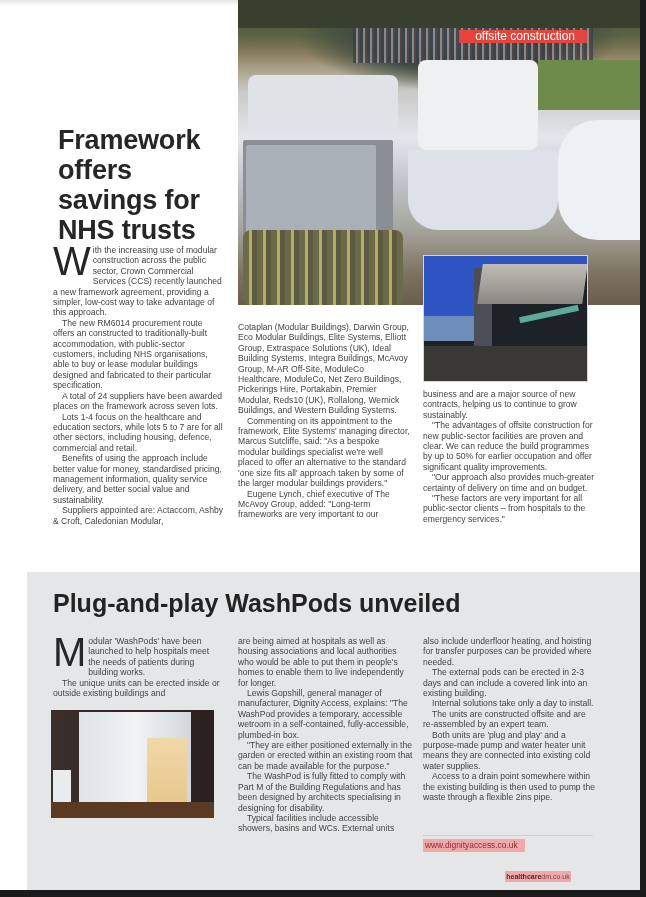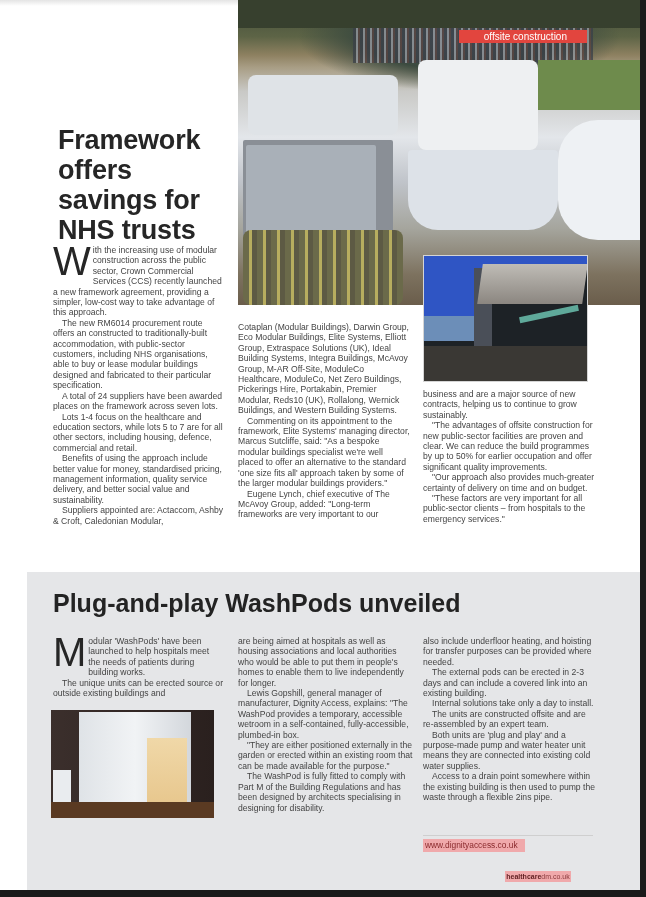--- a/index.html
+++ b/index.html
@@ -28,22 +28,22 @@
   .hero .b3 { left: 170px; top: 150px; width: 150px; height: 80px; background: #dde2e8; border-radius: 4px 4px 30px 30px; }
   .hero .b4 { left: 320px; top: 120px; width: 85px; height: 120px; background: #eef1f4; border-radius: 40px 0 0 40px; }
   .hero .b5 { left: 5px; top: 140px; width: 150px; height: 150px; background: #8a8f96; border-radius: 2px; }
   .hero .b5roof { left: 8px; top: 145px; width: 130px; height: 90px; background: #a9b0b8; border-radius: 2px; }
   .hero .scaff { left: 5px; top: 230px; width: 160px; height: 75px; background: repeating-linear-gradient(90deg, #6b6a4a 0 6px, #b7ad5f 6px 9px, #5d5a44 9px 14px); }
   .hero .grass { position: absolute; left: 300px; top: 60px; width: 102px; height: 50px; background: #6e8b4c; }
   .hero .cars { position: absolute; left: 115px; top: 28px; width: 240px; height: 35px; background: repeating-linear-gradient(90deg, #3a3f48 0 3px, #9a9ea6 3px 5px, #5a4240 5px 7px); opacity: 0.75; }
   .hero .trees { position: absolute; left: 0; top: 0; width: 402px; height: 28px; background: #37402e; }
   .tag {
     position: absolute; left: 459px; top: 30px; width: 128px; height: 13px;
-    background: #e2453e; color: #ffffff; font-size: 10px; line-height: 13px;
-    text-align: right; padding-right: 20px; box-sizing: border-box;
+    background: #e2453e; color: #ffffff; font-size: 12px; line-height: 13px;
+    text-align: right; padding-right: 12px; box-sizing: border-box;
   }
 
   
   .inset {
     position: absolute; left: 423px; top: 255px; width: 163px; height: 125px;
     background: #1d2226; border: 1px solid #d5d5d5; overflow: hidden;
   }
   .inset .sky { position: absolute; left: 0; top: 0; width: 60px; height: 60px; background: #2f55c4; }
   .inset .sky2 { position: absolute; left: 0; top: 0; width: 163px; height: 12px; background: #2f55c4; }
   .inset .roof { position: absolute; left: 56px; top: 8px; width: 105px; height: 40px; background: linear-gradient(180deg, #bfbcb6, #8b8680); transform: skewX(-8deg); }
@@ -160,36 +160,37 @@
   <p>"The advantages of offsite construction for new public-sector facilities are proven and clear. We can reduce the build programmes by up to 50% for earlier occupation and offer significant quality improvements.</p>
   <p>"Our approach also provides much-greater certainty of delivery on time and on budget.</p>
   <p>"These factors are very important for all public-sector clients – from hospitals to the emergency services."</p>
 </div>
 
 <div class="lower"></div>
 <h2 class="lower-title">Plug-and-play WashPods unveiled</h2>
 
 <div class="col l1">
   <p class="first"><span class="dropcap2">M</span><span>odular 'WashPods' have been launched to help hospitals meet the needs of patients during building works.</span></p>
-  <p>The unique units can be erected source or outside existing buildings and</p>
+  <p>The unique units can be erected inside or outside existing buildings and</p>
 </div>
 
 <div class="washpod-photo">
   <div class="wall"></div>
   <div class="radiator"></div>
   <div class="pod"></div>
   <div class="door"></div>
   <div class="floor"></div>
 </div>
 
 <div class="col l2">
   <p class="first">are being aimed at hospitals as well as housing associations and local authorities who would be able to put them in people's homes to enable them to live independently for longer.</p>
   <p>Lewis Gopshill, general manager of manufacturer, Dignity Access, explains: "The WashPod provides a temporary, accessible wetroom in a self-contained, fully-accessible, plumbed-in box.</p>
   <p>"They are either positioned externally in the garden or erected within an existing room that can be made available for the purpose."</p>
   <p>The WashPod is fully fitted to comply with Part M of the Building Regulations and has been designed by architects specialising in designing for disability.</p>
+  <p>Typical facilities include accessible showers, basins and WCs. External units</p>
 </div>
 
 <div class="col l3">
   <p class="first">also include underfloor heating, and hoisting for transfer purposes can be provided where needed.</p>
   <p>The external pods can be erected in 2-3 days and can include a covered link into an existing building.</p>
   <p>Internal solutions take only a day to install.</p>
   <p>The units are constructed offsite and are re-assembled by an expert team.</p>
   <p>Both units are 'plug and play' and a purpose-made pump and water heater unit means they are connected into existing cold water supplies.</p>
   <p>Access to a drain point somewhere within the existing building is then used to pump the waste through a flexible 2ins pipe.</p>
 </div>

